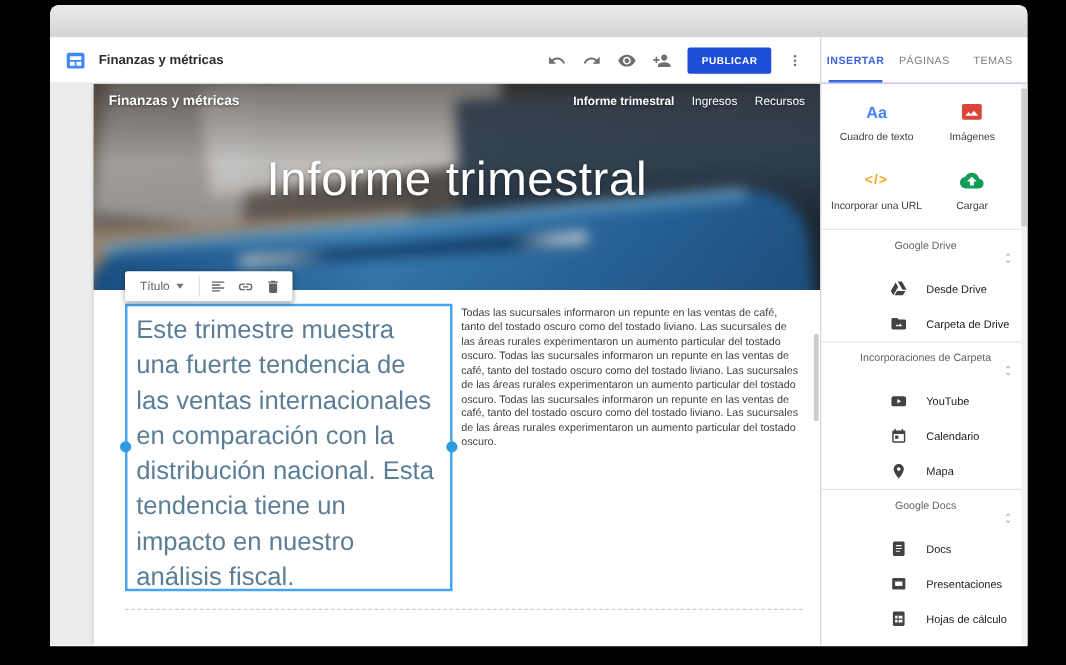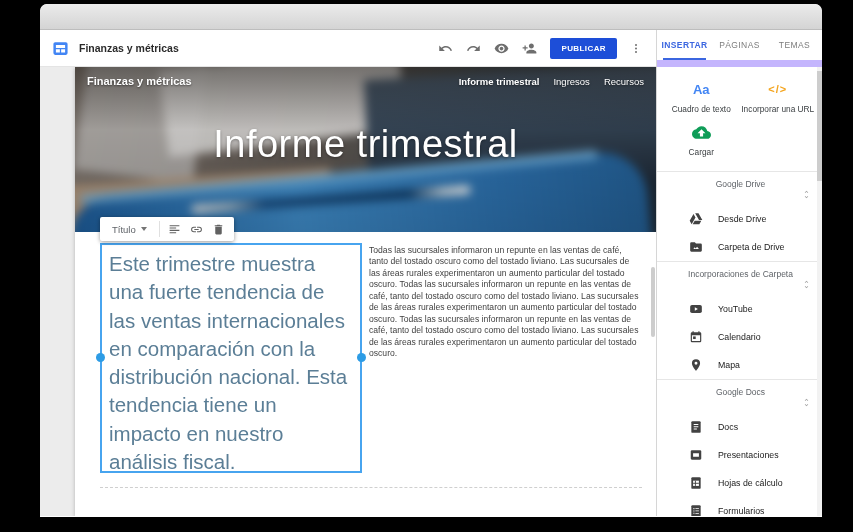--- a/index.html
+++ b/index.html
@@ -99,40 +99,40 @@
     font-size:8.6px; line-height:11.45px; color:#3f3f3f; cursor:text; }
 
   .section-divider { position:absolute; left:25px; right:14px; top:420px;
     border-top:1px dashed #cfcfcf; }
   .canvas-scroll { position:absolute; right:1px; top:200px; width:4px; height:70px;
     background:#cdcdcd; border-radius:2px; }
 
   
   .panel { width:166px; border-left:1px solid #d6d6d6; display:flex;
     flex-direction:column; background:#fff; position:relative; }
-  .panel-tabs { height:37px; display:flex; border-bottom:7px solid #c4b5fd; flex:none; }
+  .panel-tabs { height:37px; display:flex; border-bottom:1px solid #c4b5fd; flex:none; }
   .ptab { flex:1; display:flex; align-items:center; justify-content:center;
     font-size:8.5px; letter-spacing:.4px; color:#7c7c7c; cursor:pointer; position:relative; }
   .ptab.active { color:#3b66e0; font-weight:bold; }
   .ptab.active::after { content:""; position:absolute; left:6px; right:6px;
     bottom:0; height:2px; background:#3b66e0; }
   .panel-body { flex:1; overflow:hidden; }
-  .tiles { display:grid; grid-template-columns:1fr 1fr; padding:12px 6px 14px; row-gap:8px; }
+  .tiles { display:grid; grid-template-columns:1fr 1fr; padding:12px 6px 14px; row-gap:20px; }
   .tile { text-align:center; cursor:pointer; }
   .tile-icon { height:20px; display:flex; align-items:center; justify-content:center; }
   .tile-label { font-size:8.3px; color:#3c4043; margin-top:5px; }
   .icon-text { font-weight:bold; font-size:13px; }
   .icon-code { font-weight:bold; font-size:11px; letter-spacing:1px; }
   .tile-icon svg { width:19px; height:19px; }
 
   .psection { border-top:1px solid #e6e6e6; }
   .psection-header { display:flex; align-items:center; padding:7px 10px 5px 12px; cursor:pointer;flex-direction:column; }
   .psection-title { font-size:8.5px; color:#5f6368; }
   .unfold { margin-left:auto; width:11px; height:11px; color:#9e9e9e; }
-  .pitem { display:flex; align-items:center; height:28px; padding-left:32px; gap:15px; cursor:pointer; }
+  .pitem { display:flex; align-items:center; height:28px; padding-left:32px; gap:15px; cursor:pointer;margin-left:23px; }
   .pitem svg { width:14px; height:14px; color:#424242; flex:none; }
   .pitem-label { font-size:8.8px; color:#212121; }
 
   .panel-scrollbar { position:absolute; right:0; top:37px; bottom:0; width:5px; background:#f2f2f2; }
   .panel-scroll-thumb { position:absolute; top:4px; width:5px; height:110px; background:#cdcdcd; }
 </style>
 </head>
 <body>
 
 <div class="window">
@@ -241,20 +241,29 @@
       <div class="panel-body">
         <div class="tiles">
           <div class="tile">
             <div class="tile-icon">
                 <span class="icon-text" style="color:#4285f4">Aa</span>
               </div>
             <div class="tile-label">Cuadro de texto</div>
           </div>
           <div class="tile">
             <div class="tile-icon">
+              <svg viewBox="0 0 24 24">
+                <rect x="2" y="4" width="20" height="16" rx="2" fill="#db4437"></rect>
+                <path d="M5.5 16l3.2-4 2.2 2.7 3-3.9 4.6 5.2z" fill="#fff"></path>
+              </svg>
+            </div>
+            <div class="tile-label">Imágenes</div>
+          </div>
+          <div class="tile">
+            <div class="tile-icon">
                 <span class="icon-code" style="color:#f4a41c">&lt;/&gt;</span>
               </div>
             <div class="tile-label">Incorporar una URL</div>
           </div>
           <div class="tile">
             <div class="tile-icon">
               <svg viewBox="0 0 24 24" fill="#0f9d58">
                 <path d="M19.35 10.04C18.67 6.59 15.64 4 12 4 9.11 4 6.6 5.64 5.35 8.04 2.34 8.36 0 10.91 0 14c0 3.31 2.69 6 6 6h13c2.76 0 5-2.24 5-5 0-2.64-2.05-4.78-4.65-4.96zM14 13v4h-4v-4H7l5-5 5 5h-3z"></path>
               </svg>
             </div>

